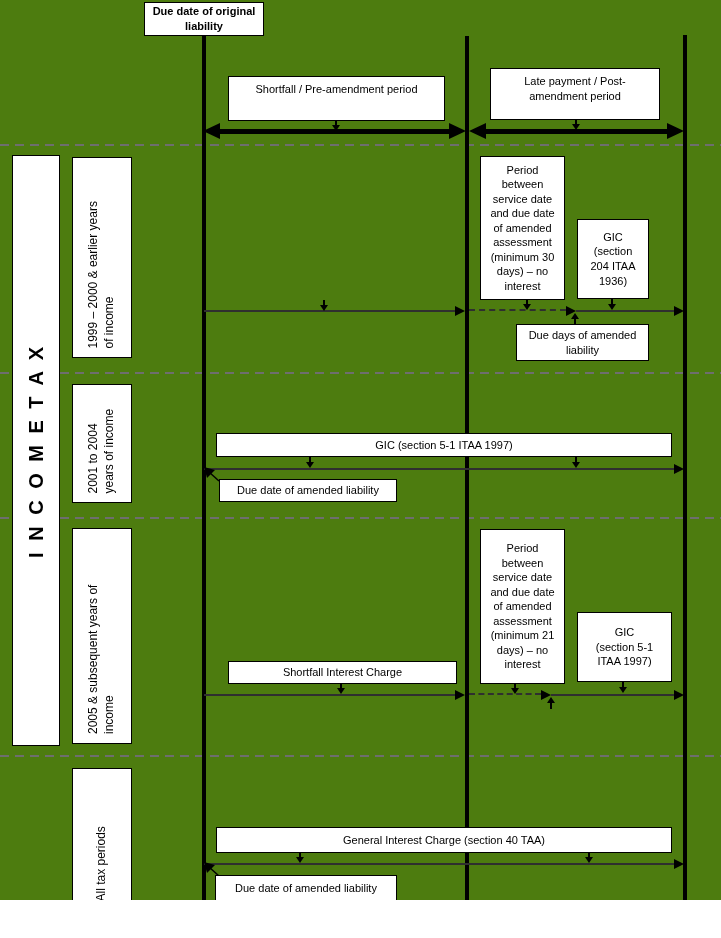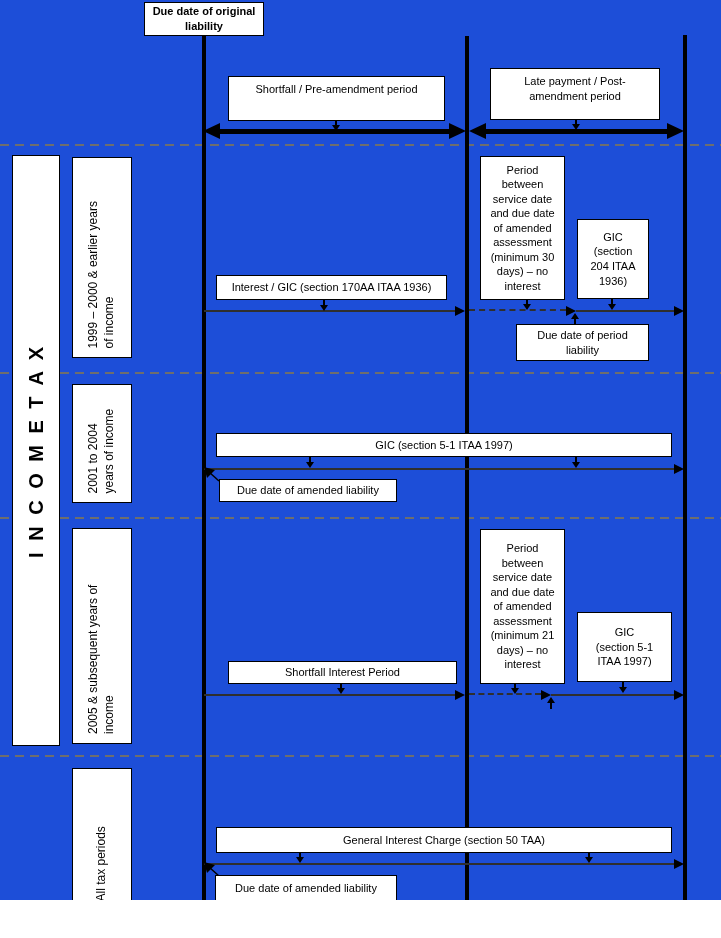--- a/index.html
+++ b/index.html
@@ -1,16 +1,16 @@
 <!DOCTYPE html>
 <html><head>
 <meta charset="utf-8">
 <style>
   html,body{margin:0;padding:0;background:#fff;}
-  .canvas{position:relative;width:721px;height:900px;background:#1d4ed8;overflow:hidden;
+  .canvas{position:relative;width:721px;height:900px;background:#4d7c0f;overflow:hidden;
           font-family:"Liberation Sans",sans-serif;}
   .box{position:absolute;border:1px solid #000;box-sizing:border-box;
        background-color:#fff;
        background-image:radial-gradient(#c9c9c9 0.6px,transparent 0.7px);
        background-size:4px 4px;
        font-size:11px;line-height:1.32;color:#000;
        display:flex;align-items:center;white-space:pre-line;}
   .box>span{display:block;width:100%;text-align:center;}
   .box.top{align-items:flex-start;padding-top:5px;}
   .box.bold{font-weight:bold;}
@@ -85,23 +85,20 @@
       <span>I N C O M E   T A X</span>
     </div>
   </div>
 
   <div class="box" style="left:72px;top:157px;width:60px;height:201px">
     <div class="rot" style="width:201px;height:60px">
       <span>1999 – 2000 &amp; earlier years
 of income</span>
     </div>
   </div>
-  <div class="box" style="left:216px;top:275px;width:231px;height:25px">
-    <span>Interest / GIC (section 170AA ITAA 1936)</span>
-  </div>
   <div class="box" style="left:480px;top:156px;width:85px;height:144px">
     <span>Period
 between
 service date
 and due date
 of amended
 assessment
 (minimum 30
 days) – no
 interest</span>
@@ -122,21 +119,21 @@
 
   <div class="stem" style="left:323px;top:300px;height:6px"></div>
   <div class="hd-d" style="left:320px;top:305px"></div>
   <div class="stem" style="left:526px;top:300px;height:5px"></div>
   <div class="hd-d" style="left:523px;top:304px"></div>
   <div class="stem" style="left:611px;top:299px;height:6px"></div>
   <div class="hd-d" style="left:608px;top:304px"></div>
   <div class="hd-u" style="left:571px;top:313px"></div>
   <div class="stem" style="left:574px;top:319px;height:6px"></div>
   <div class="box" style="left:516px;top:324px;width:133px;height:37px">
-    <span>Due date of period
+    <span>Due days of amended
 liability</span>
   </div>
 
   <div class="box" style="left:72px;top:384px;width:60px;height:119px">
     <div class="rot" style="width:119px;height:60px">
       <span>2001 to 2004
 years of income</span>
     </div>
   </div>
   <div class="box" style="left:216px;top:433px;width:456px;height:24px">
@@ -156,21 +153,21 @@
     <span>Due date of amended liability</span>
   </div>
 
   <div class="box" style="left:72px;top:528px;width:60px;height:216px">
     <div class="rot" style="width:216px;height:60px">
       <span>2005 &amp; subsequent years of
 income</span>
     </div>
   </div>
   <div class="box" style="left:228px;top:661px;width:229px;height:23px">
-    <span>Shortfall Interest Period</span>
+    <span>Shortfall Interest Charge</span>
   </div>
   <div class="box" style="left:480px;top:529px;width:85px;height:155px">
     <span>Period
 between
 service date
 and due date
 of amended
 assessment
 (minimum 21
 days) – no
@@ -197,21 +194,21 @@
   <div class="hd-d" style="left:619px;top:687px"></div>
   <div class="hd-u" style="left:547px;top:697px"></div>
   <div class="stem" style="left:550px;top:703px;height:6px"></div>
 
   <div class="box" style="left:72px;top:768px;width:60px;height:143px">
     <div class="rot" style="width:143px;height:60px">
       <span>All tax periods</span>
     </div>
   </div>
   <div class="box" style="left:216px;top:827px;width:456px;height:26px">
-    <span>General Interest Charge (section 50 TAA)</span>
+    <span>General Interest Charge (section 40 TAA)</span>
   </div>
   <div class="stem" style="left:299px;top:853px;height:5px"></div>
   <div class="hd-d" style="left:296px;top:857px"></div>
   <div class="stem" style="left:588px;top:853px;height:5px"></div>
   <div class="hd-d" style="left:585px;top:857px"></div>
   <div class="tl" style="left:204px;top:863px;width:470px"></div>
   <div class="ah-r" style="left:674px;top:859px"></div>
   <svg width="20" height="16" style="left:202px;top:861px">
     <line x1="17" y1="15" x2="7" y2="6" stroke="#000" stroke-width="1.5"></line>
     <polygon points="2,1 13,4 5,12" fill="#000"></polygon>

